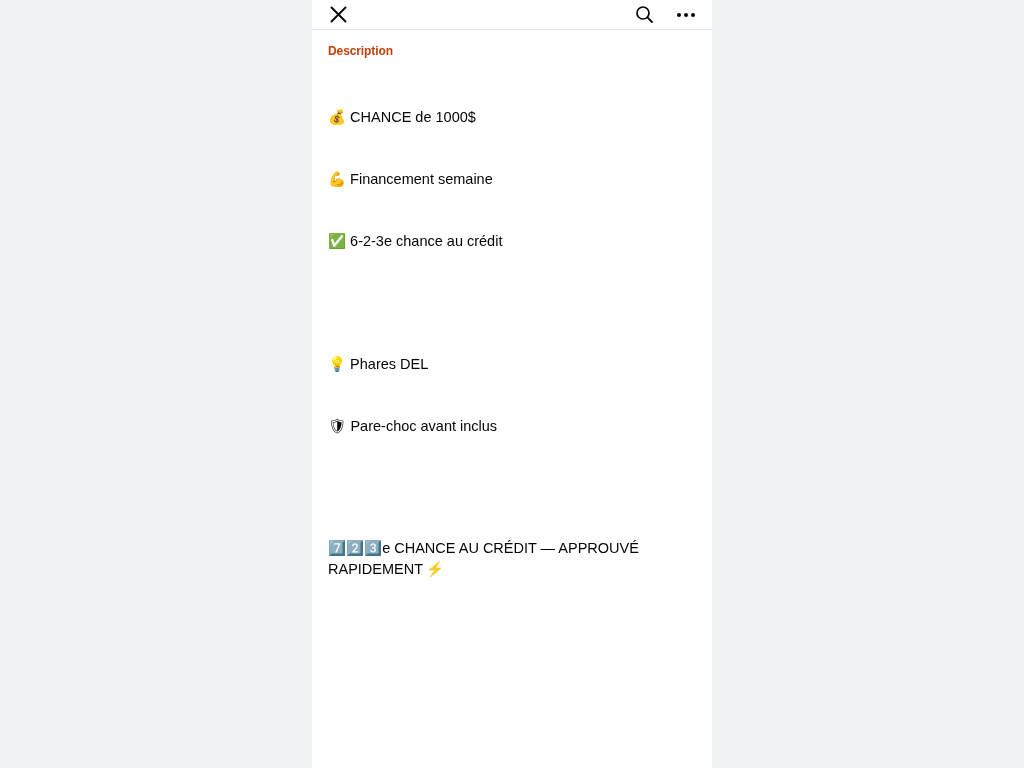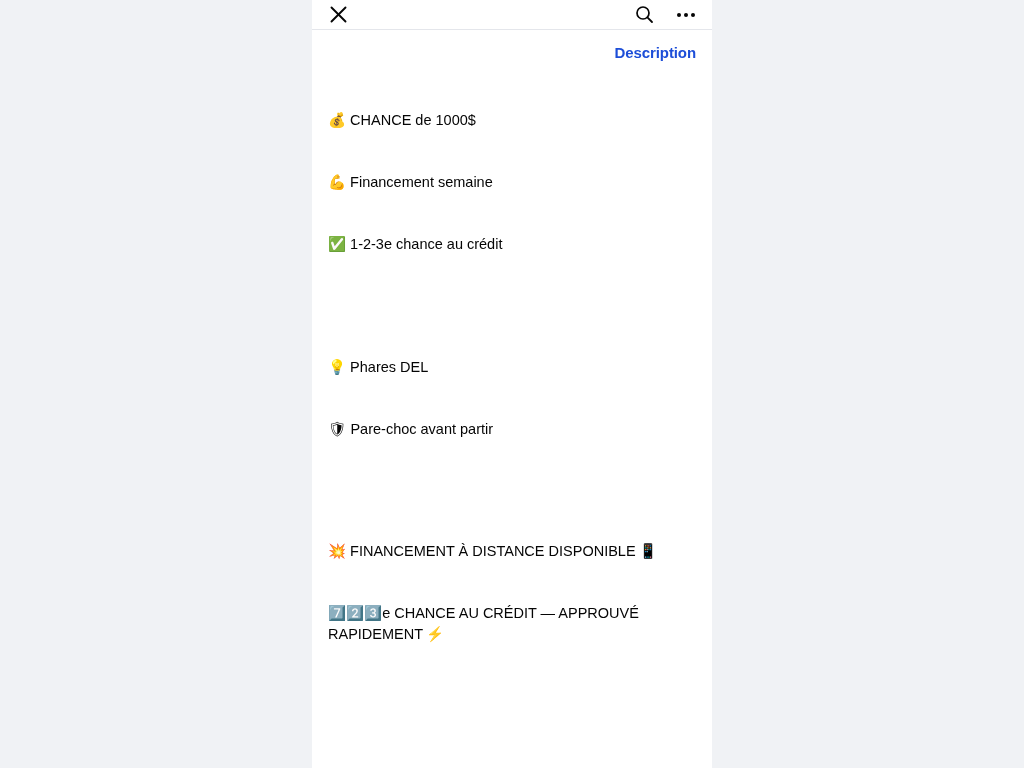--- a/index.html
+++ b/index.html
@@ -59,26 +59,25 @@
     border-radius: 50%;
     background: #050505;
     display: block;
   }
 
   .content {
     padding: 14px 16px 0 16px;
     box-sizing: border-box;
   }
   .section-title {
-    font-size: 15px;
+    font-size: 12px;
     font-weight: bold;
-    color: #1d4ed8;
+    color: #c2410c;
     margin: 0 0 8px 0;
     letter-spacing: -0.1px;
-    text-align: right;
   }
   .desc {
     font-size: 14.5px;
     line-height: 20.6px;
     color: #050505;
     white-space: pre-wrap;
     word-wrap: break-word;
     margin: 0;
   }
   .desc .blk { display: block; }
@@ -115,26 +114,25 @@
         </div>
       </div>
     </div>
 
     <div class="content">
       <div class="section-title">Description</div>
 
       <div class="desc">
         <span class="blk">💰 CHANCE de 1000$</span>
         <span class="blk">💪 Financement semaine</span>
-        <span class="blk">✅ 1-2-3e chance au crédit</span>
+        <span class="blk">✅ 6-2-3e chance au crédit</span>
         <span class="spacer"></span>
         <span class="blk">💡 Phares DEL</span>
-        <span class="blk">🛡 Pare-choc avant partir</span>
+        <span class="blk">🛡 Pare-choc avant inclus</span>
         <span class="spacer"></span>
-        <span class="blk">💥 FINANCEMENT À DISTANCE DISPONIBLE 📱</span>
         <span class="blk">7️⃣2️⃣3️⃣e CHANCE AU CRÉDIT — APPROUVÉ RAPIDEMENT ⚡</span>
         
         
         
         
         
         
         
         
         

